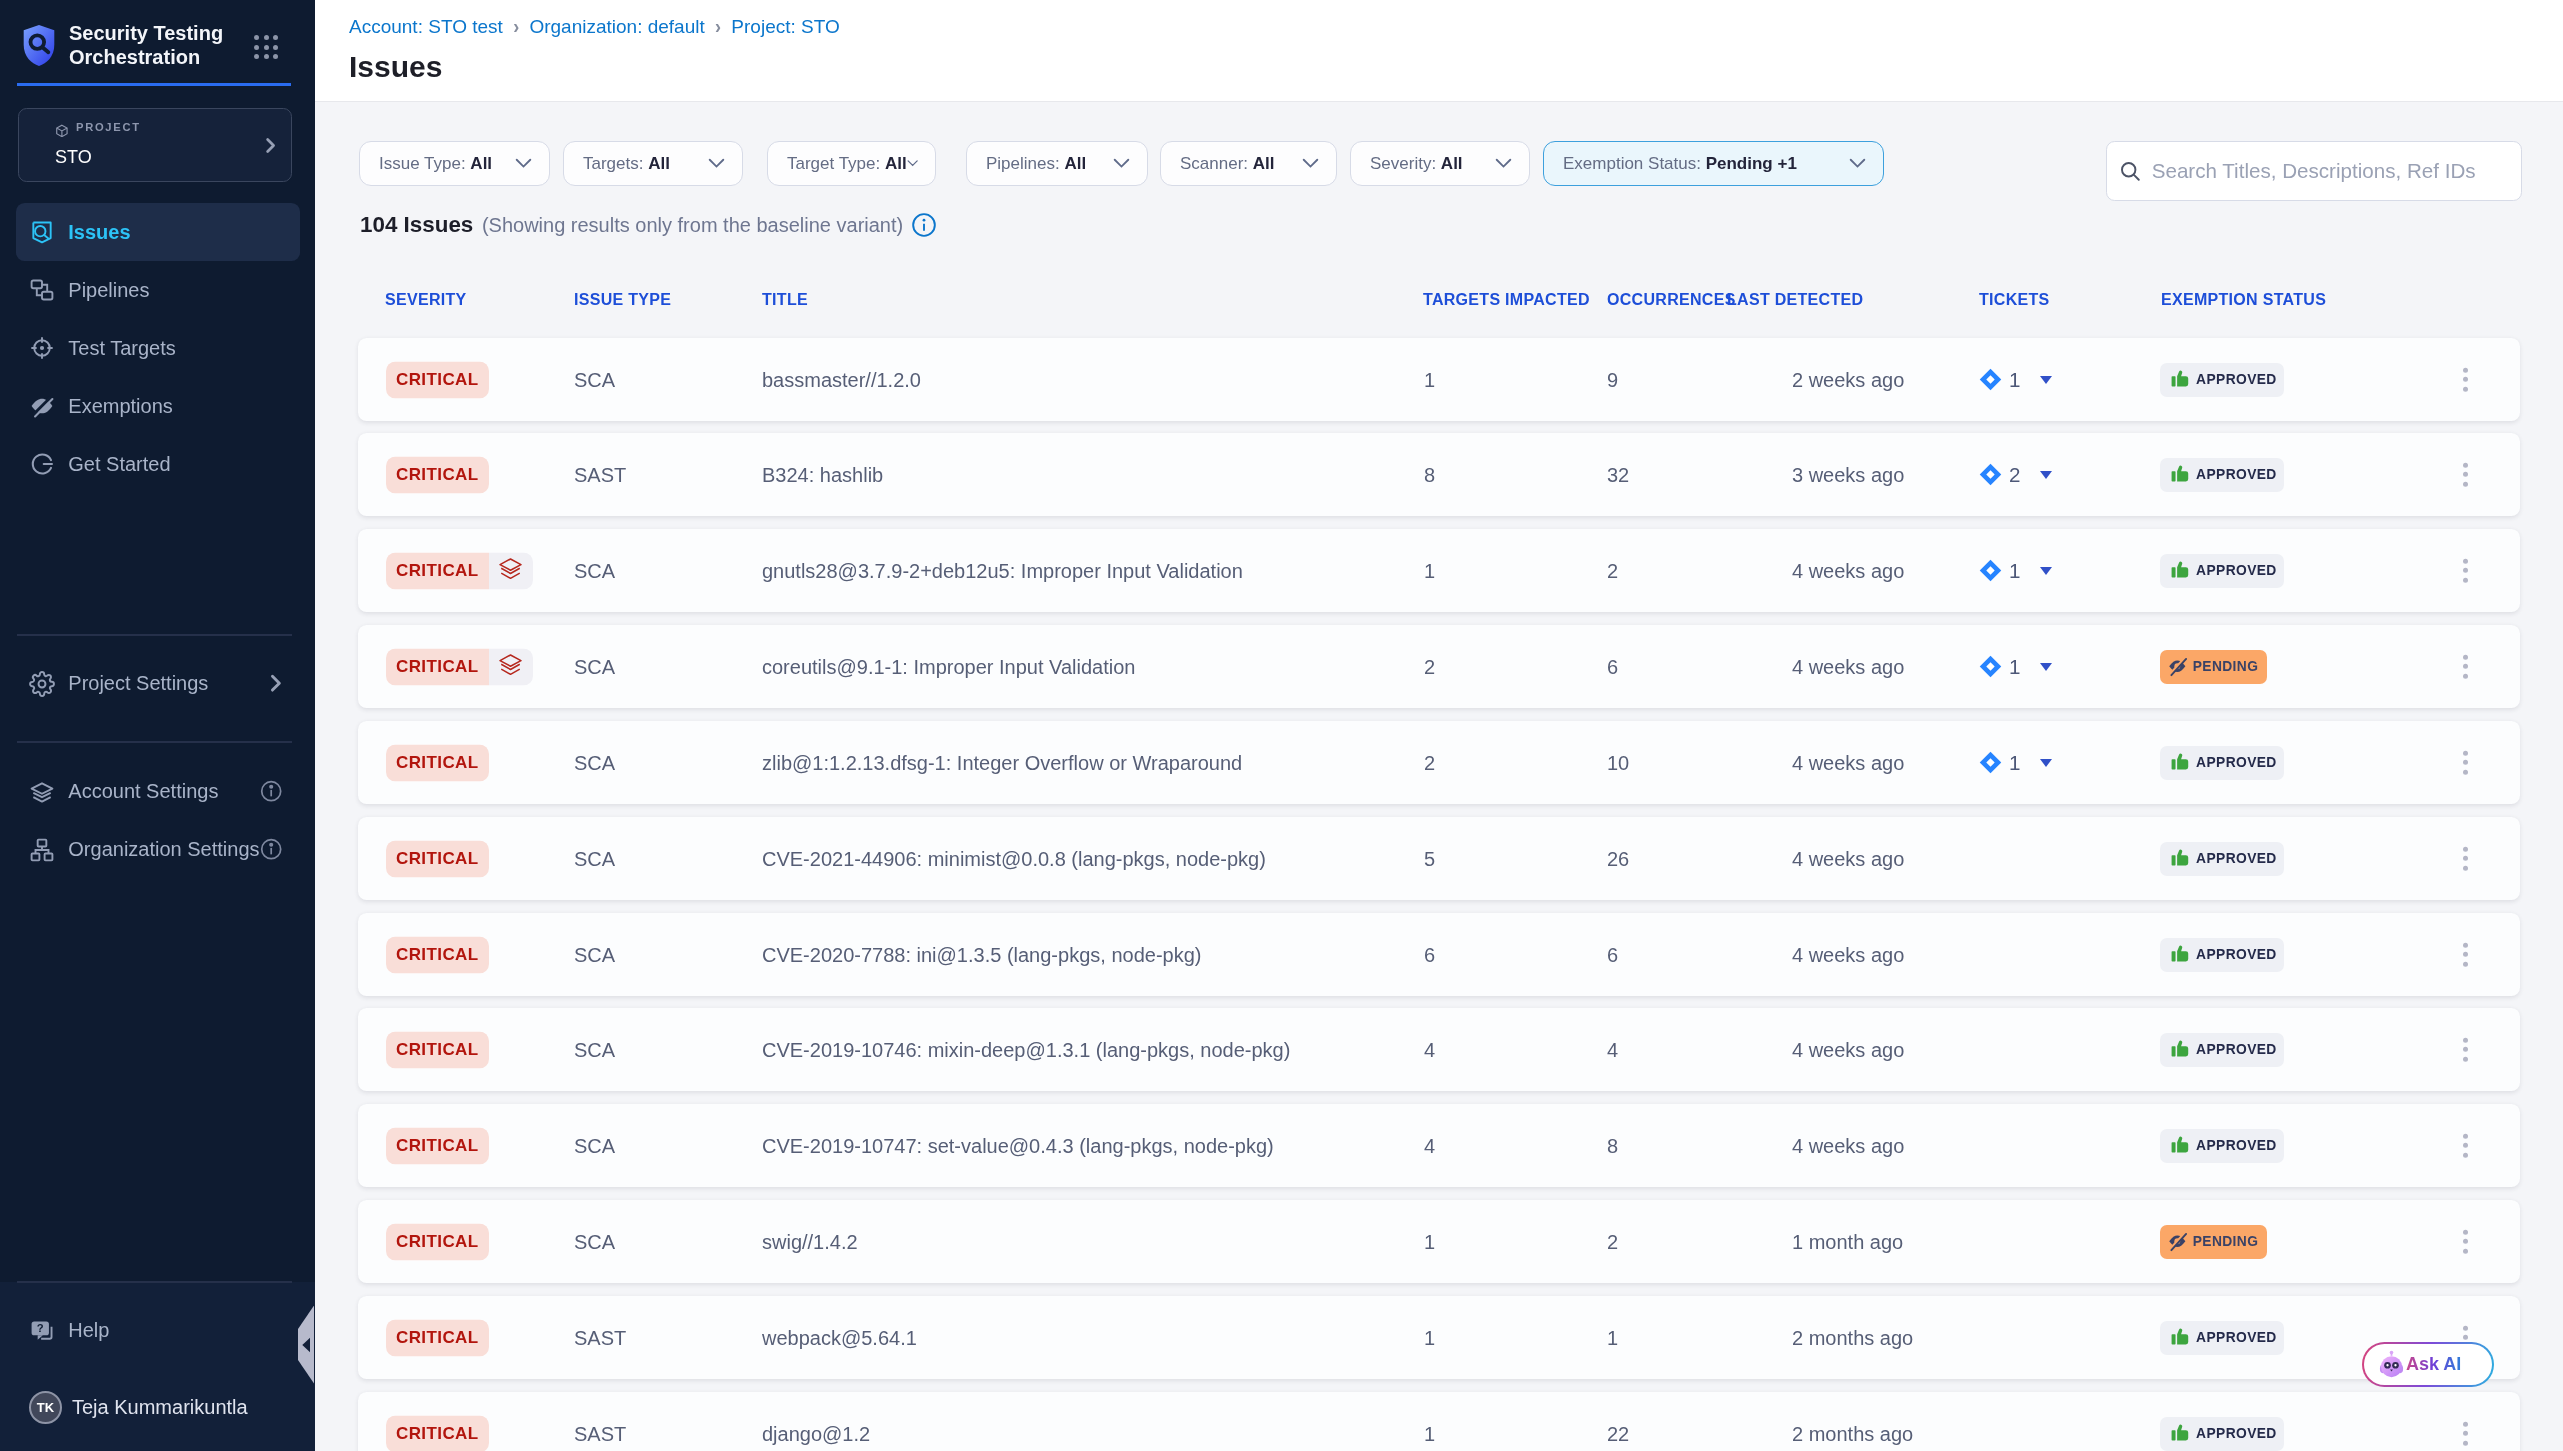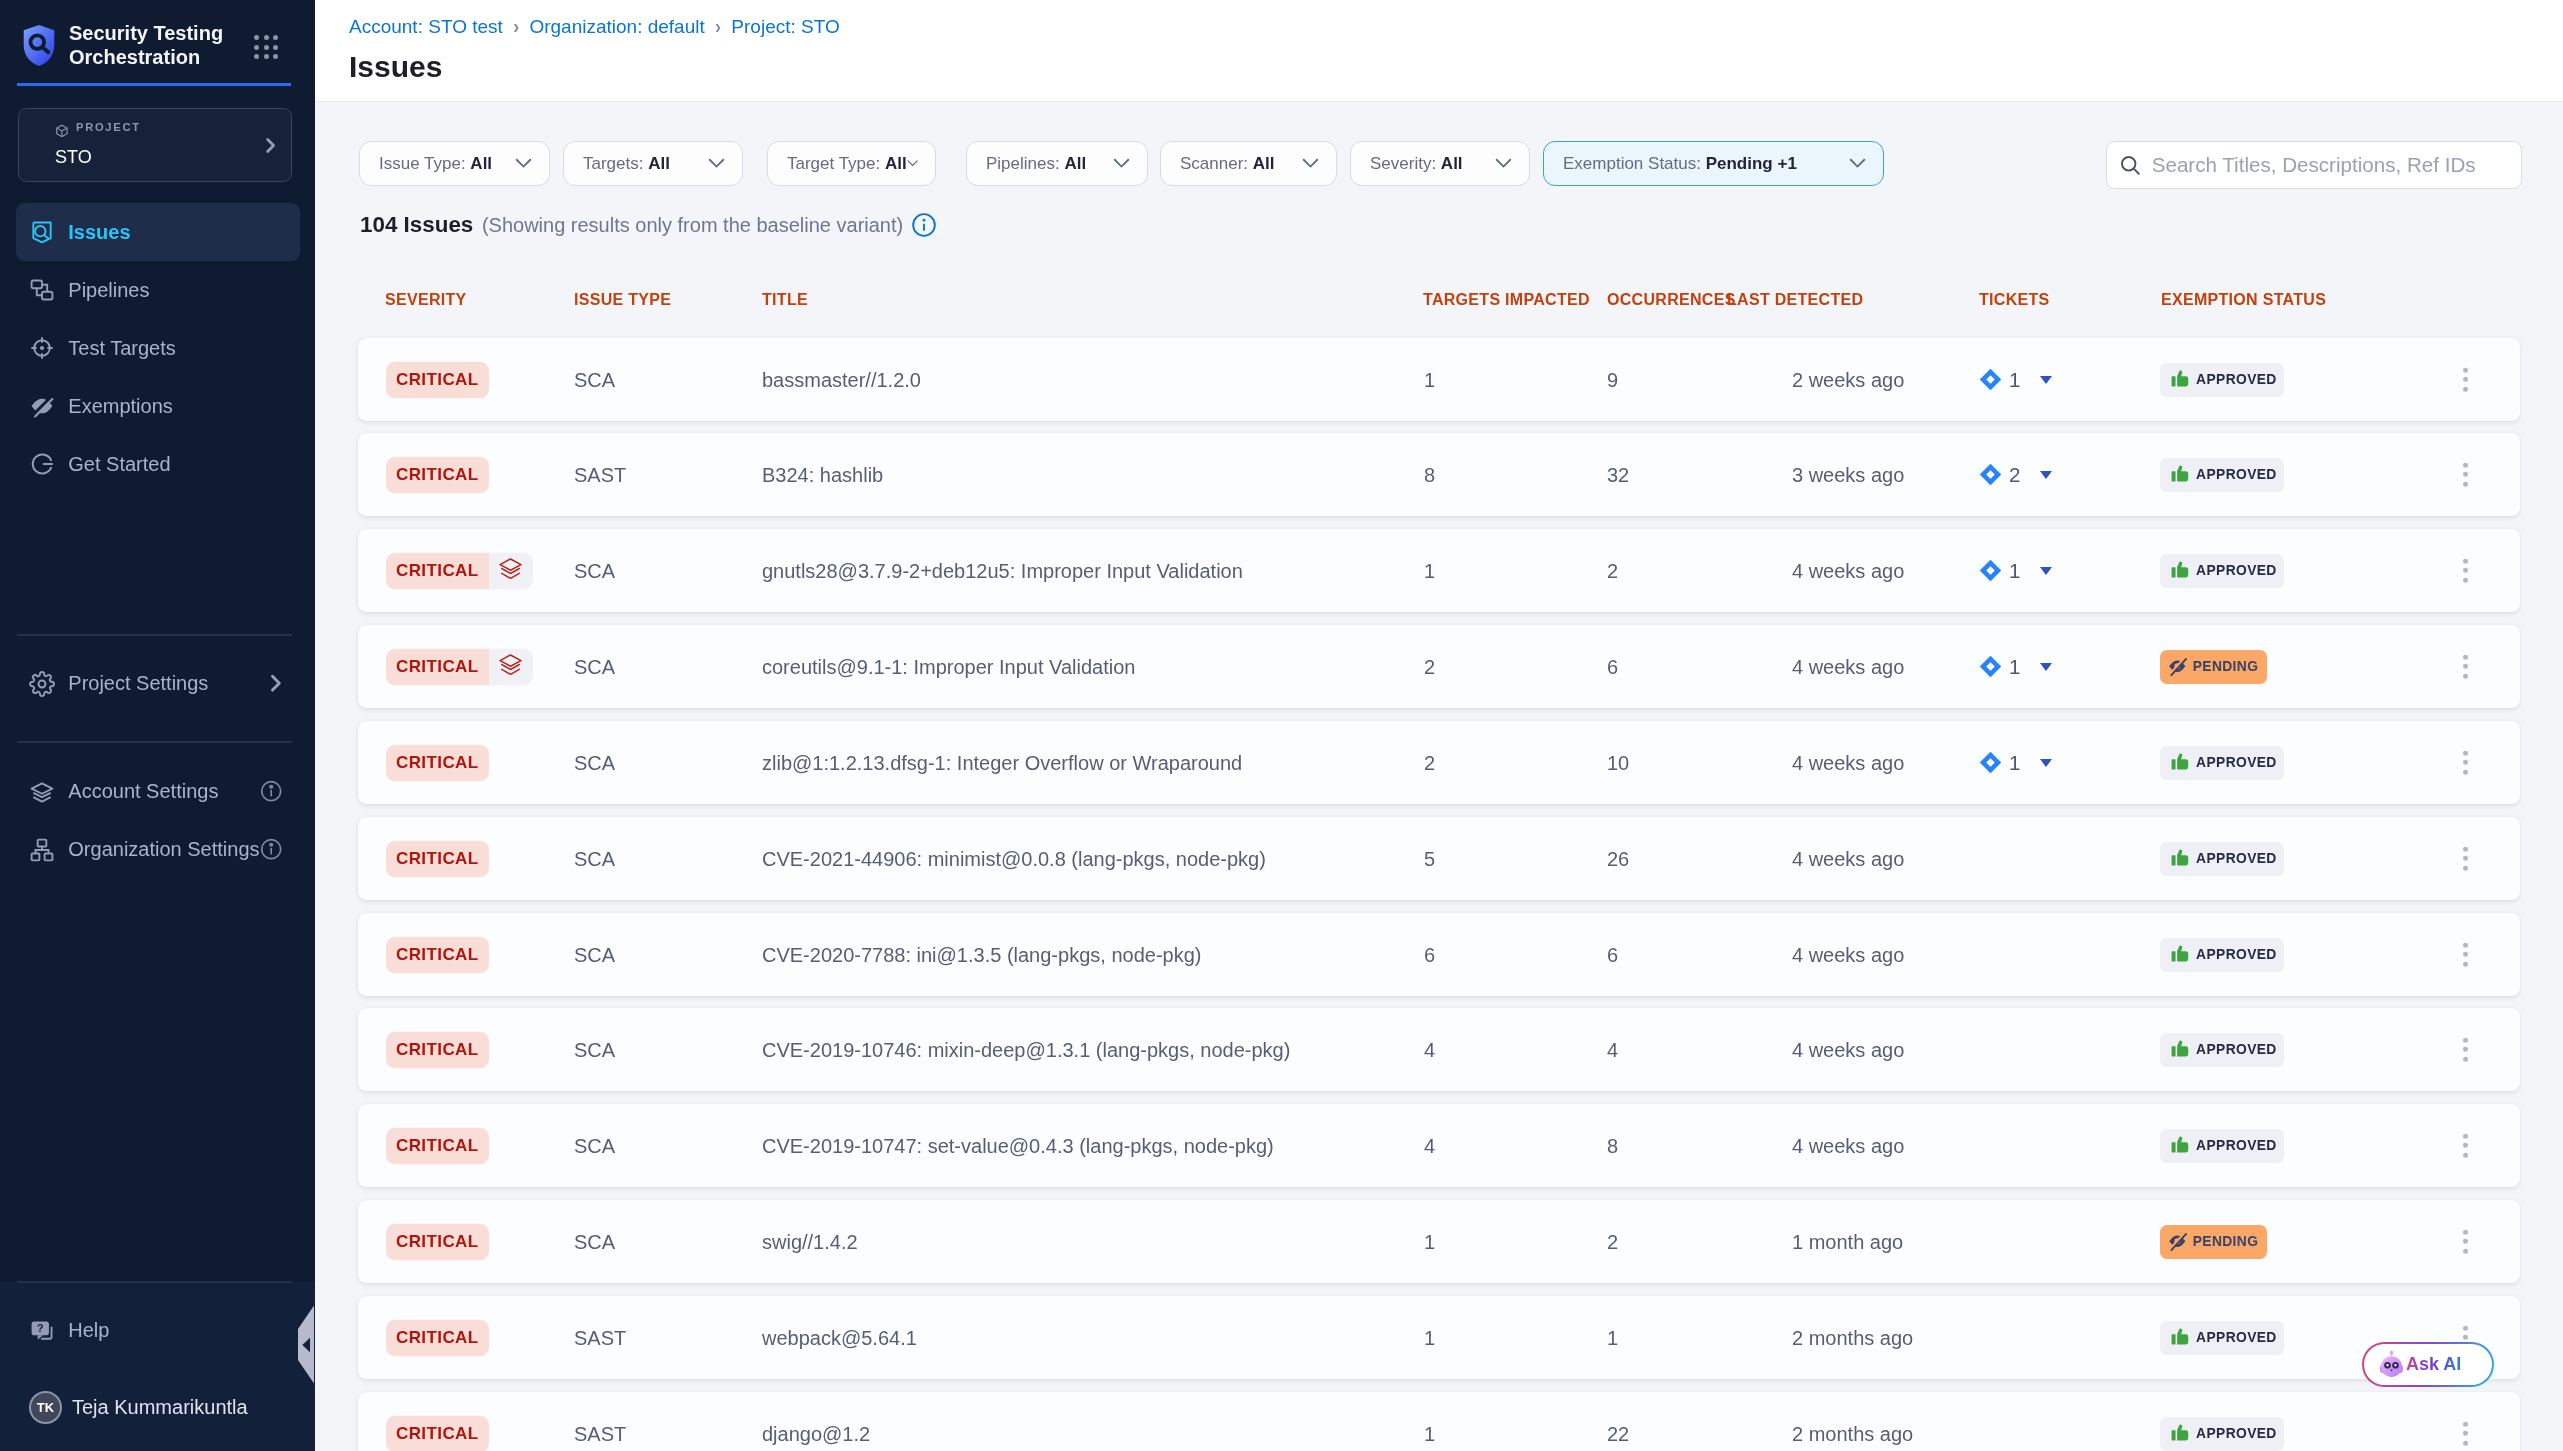--- a/index.html
+++ b/index.html
@@ -43,30 +43,30 @@
 .crumbs { position:absolute; left:34px; top:15.5px; font-size:19px; color:#0b76cc; display:flex; align-items:center; }
 .crumbs .sep { color:#878e9e; margin:0 10.3px; font-size:18px; font-weight:bold; transform:scaleY(1.15); }
 .ptitle { position:absolute; left:34px; top:50px; font-size:30px; font-weight:bold; color:#1e1f28; }
 
 
 .fbtn { position:absolute; top:141px; height:45px; background:#fdfdfe; border:1.7px solid #d7dbe7; border-radius:12px; display:flex; align-items:center; font-size:17px; color:#646c84; }
 .fbtn .txt { margin-left:19px; white-space:nowrap; }
 .fbtn b { color:#23243a; }
 .fbtn .chev { margin-left:auto; margin-right:17px; }
 .fbtn.hl { background:#eaf6fc; border-color:#3da0dd; }
-.search { position:absolute; left:2106px; top:141px; width:416px; height:48px; background:#fff; border:1.7px solid #d7dbe7; border-radius:8.6px; display:flex; align-items:center; }
+.search { position:absolute; left:2106px; top:141px; width:416px; height:60px; background:#fff; border:1.7px solid #d7dbe7; border-radius:8.6px; display:flex; align-items:center; }
 .search .ph { margin-left:10.3px; font-size:20.6px; color:#9aa1b4; white-space:nowrap; }
 
 
 .countline { position:absolute; left:360px; top:212px; font-size:20px; display:flex; align-items:center; }
 .countline b { color:#1d1e29; font-size:22.4px; font-weight:bold; }
 .countline .gray { color:#6e7690; margin-left:8.6px; }
 
 
-.thead { position:absolute; top:291px; font-size:16px; font-weight:bold; color:#c2410c; letter-spacing:0.3px; }
+.thead { position:absolute; top:291px; font-size:16px; font-weight:bold; color:#1d4ed8; letter-spacing:0.3px; }
 .row { position:absolute; left:358px; width:2162px; height:83px; background:#fcfdfe; border-radius:8.6px; box-shadow:0 1.7px 4.3px rgba(40,41,61,0.10); }
 .cell { position:absolute; top:50%; transform:translateY(-50%); font-size:20px; color:#565e76; white-space:nowrap; }
 .sevbadge { position:absolute; left:28px; top:50%; transform:translateY(-50%); height:37px; border-radius:9.5px; overflow:hidden; display:flex; }
 .sevbadge .crit { background:#f9ded8; color:#b2150d; font-weight:bold; font-size:17px; letter-spacing:0.4px; display:flex; align-items:center; padding:0 10px; }
 .sevbadge .lay { background:#f0f0f5; width:44px; display:flex; align-items:center; justify-content:center; }
 .exbadge { position:absolute; left:1802px; top:50%; transform:translateY(-50%); height:34px; border-radius:6.9px; display:flex; align-items:center; }
 .exbadge.ap { background:#eef0f5; }
 .exbadge.pe { background:#fba767; }
 .exbadge .t { font-size:13.8px; font-weight:bold; letter-spacing:0.4px; }
 .exbadge.ap .t { color:#242a4a; }

